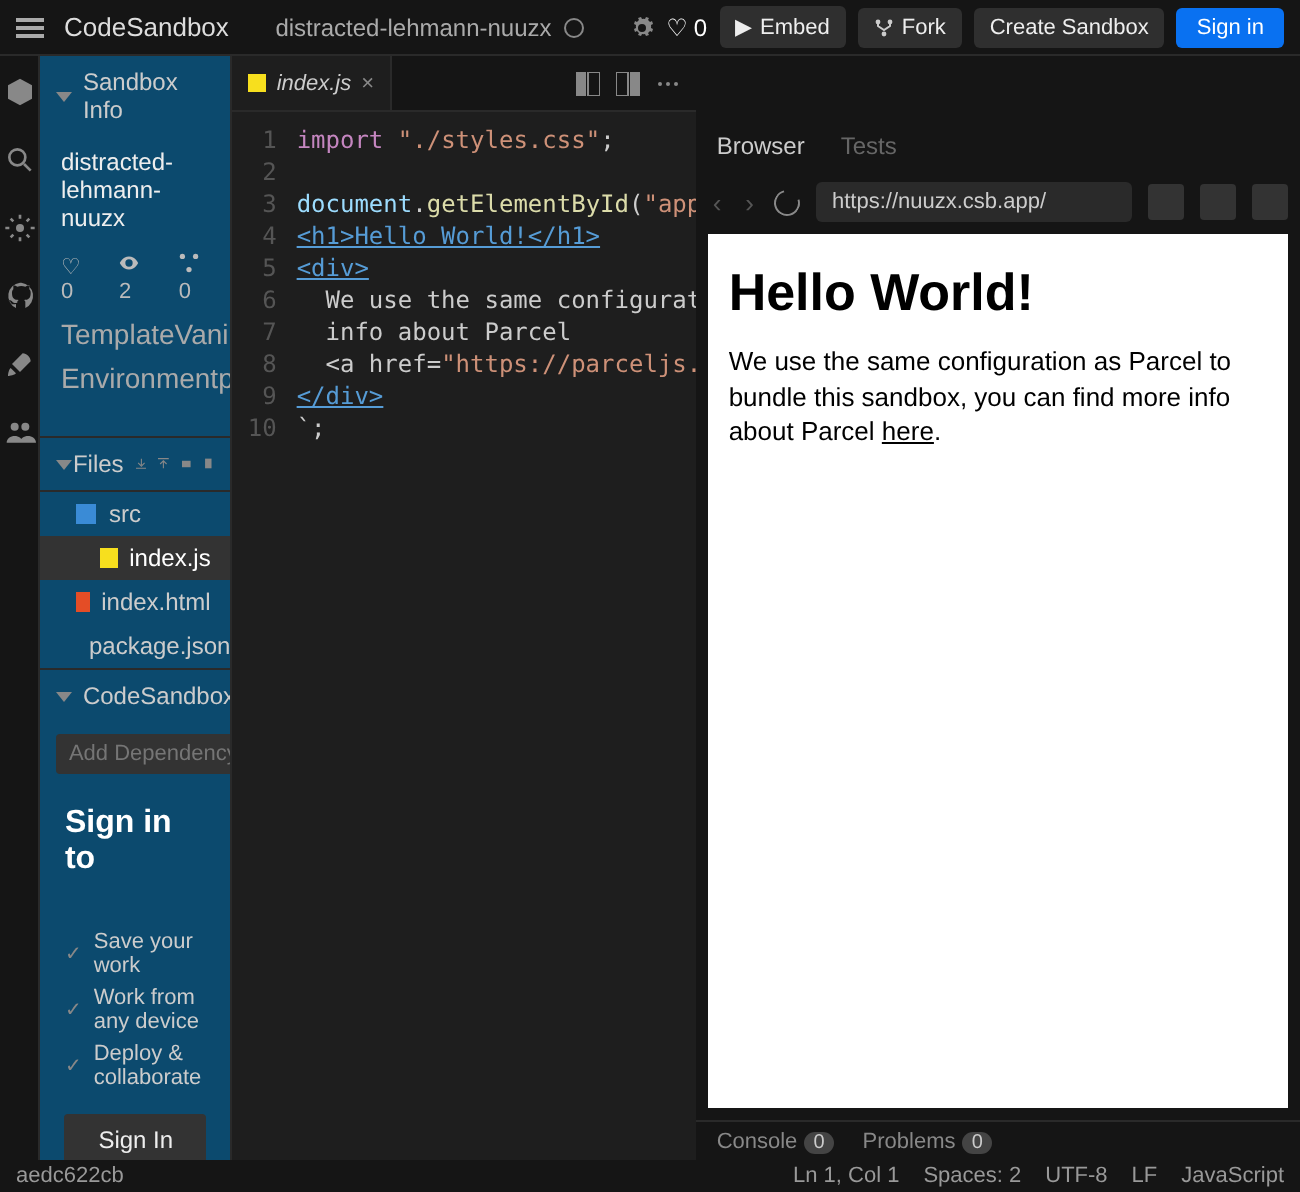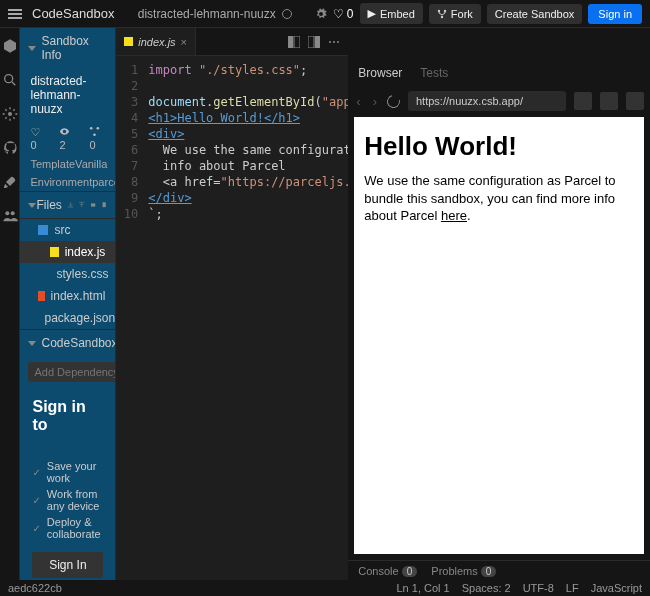--- a/index.html
+++ b/index.html
@@ -33,22 +33,22 @@
 .gear { width:12px; height:12px; fill:#888; cursor:pointer; }
 .layout { display: flex; height: 552px; }
 .rail { width: 32px; background: #151515; border-right: 1px solid #2a2a2a; display: flex; flex-direction: column; align-items: center; padding-top: 10px; gap: 18px;}
 .rail-icon { width: 16px; height: 16px; fill: #888; cursor:pointer; }
 .sidebar { width: 152px; background: #0c4a6e; border-right: 1px solid #2a2a2a; display:flex; flex-direction:column; overflow:hidden;}
 .section-hdr { display:flex; align-items:center; padding: 6px 8px; color:#ccc; font-size:12px; gap:5px;}
 .tri { width:0; height:0; border-left:4px solid transparent; border-right:4px solid transparent; border-top:5px solid #888;}
 .sb-name { padding: 6px 10px; font-size: 12px; color:#eee;}
 .meta-line { display:flex; gap:14px; padding: 4px 10px; color:#bbb; font-size:11px; align-items:center;}
 .meta-line svg{width:11px;height:11px;fill:#bbb;}
-.kv { display:flex; justify-content:space-between; padding: 3px 10px; font-size:11px; color:#aaa;}
-.files-hdr { display:flex; align-items:center; padding:6px 8px; border-top:1px solid #2a2a2a; border-bottom:1px solid #2a2a2a;}
+.kv { display:flex; justify-content:space-between; padding: 3px 10px; font-size:14px; color:#aaa;}
+.files-hdr { display:flex; align-items:center; padding:6px 8px; border-top:1px solid #2a2a2a; border-bottom:1px solid #2a2a2a;margin-top:18px;}
 .files-hdr .spacer{flex:1;}
 .mini-icon{width:10px;height:10px;fill:#888; margin-left:6px;}
 .file { display:flex; align-items:center; padding:4px 10px 4px 18px; gap:6px; font-size:12px; color:#ccc; cursor:pointer;}
 .file.active{ background:#333; color:#fff;}
 .file.in{ padding-left:30px;}
 .fi{ width:10px; height:10px; display:inline-block; }
 .fi-folder{ background:#3a8bd6;}
 .fi-js{ background:#f7df1e;}
 .fi-css{ background:#2965f1;}
 .fi-html{ background:#e44d26;}
@@ -194,24 +194,20 @@
         </svg>
     </div>
     <div class="file">
         <span class="fi fi-folder"></span>
         <span>src</span>
       </div>
     <div class="file in active">
         <span class="fi fi-js"></span>
         <span>index.js</span>
       </div>
-    <div class="file in">
-        <span class="fi fi-css"></span>
-        <span>styles.css</span>
-      </div>
     <div class="file">
         <span class="fi fi-html"></span>
         <span>index.html</span>
       </div>
     <div class="file">
         <span class="fi fi-json"></span>
         <span>package.json</span>
       </div>
 
     <div class="section-hdr" style="border-top:1px solid #2a2a2a;">

